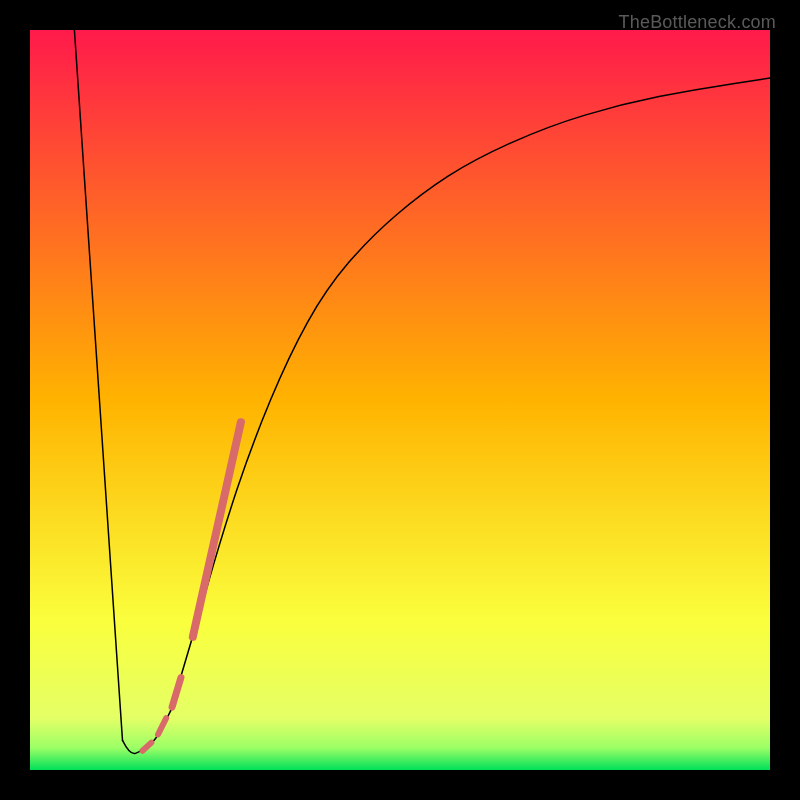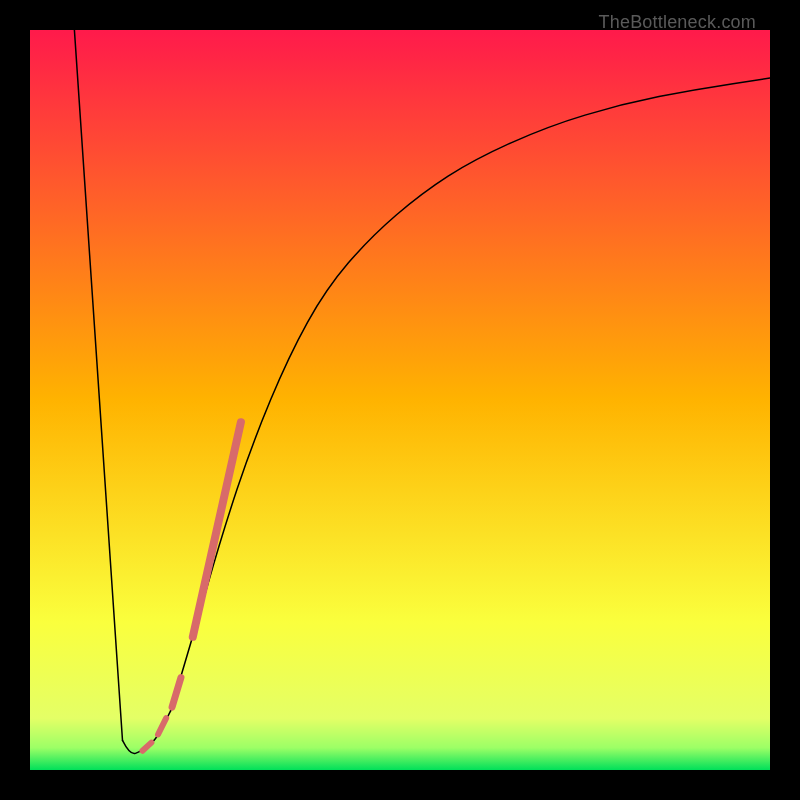--- a/index.html
+++ b/index.html
@@ -15,21 +15,21 @@
     left: 30px;
     top: 30px;
     width: 740px;
     height: 740px;
     overflow: hidden;
     box-sizing: border-box;
   }
   .watermark {
     position: absolute;
     top: 12px;
-    right: 44px;
+    right: 24px;
     font-family: Arial, Helvetica, sans-serif;
     font-size: 18px;
     color: #5a5a5a;
     letter-spacing: 0.2px;
   }
   svg { display: block; }
 </style>
 </head>
 <body>
 

